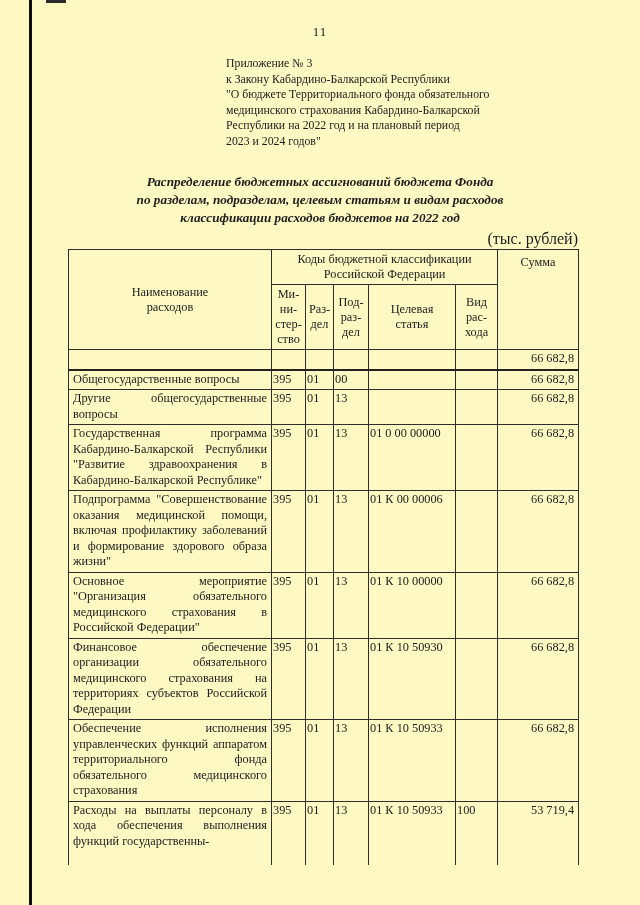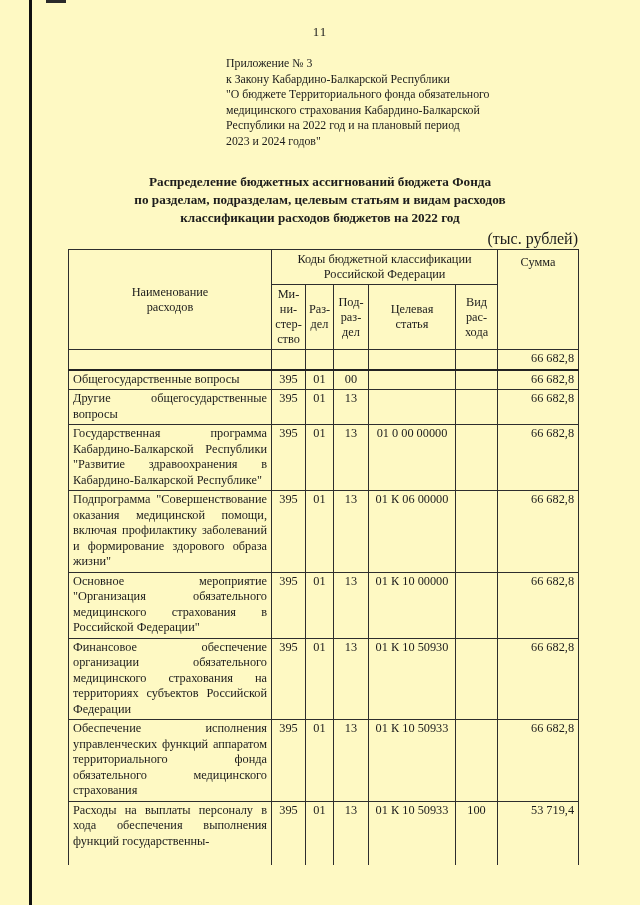--- a/index.html
+++ b/index.html
@@ -23,36 +23,37 @@
   .page-number { text-align: center; padding-top: 24px; font-size: 13px; letter-spacing: 1px; }
   .appendix {
     margin: 16px 0 0 226px; width: 354px;
     text-align: left; font-size: 11.8px; line-height: 15.5px;
     white-space: pre-line;
   }
   .doc-title {
     margin-top: 24px; text-align: center;
     font-weight: bold; font-size: 13.2px; line-height: 18px;
     white-space: pre-line;
+    font-style: italic;
   }
   .units { margin: 3px 62px 1px 0; text-align: right; font-size: 16px; }
   table.budget-table {
     border-collapse: collapse; table-layout: fixed;
     margin-left: 68px; width: 510px;
     font-size: 12.3px;
   }
   th, td { border: 1px solid #2e2e2e; }
   thead th {
     font-weight: normal; text-align: center; vertical-align: middle;
     white-space: pre-line; line-height: 15px; padding: 2px 1px;
   }
   th.col-sum { vertical-align: top; padding-top: 5px; }
   tbody td { vertical-align: top; padding: 1px 3px 2px; line-height: 15.5px; }
   td.cell-name { text-align: justify; padding-left: 4px; padding-right: 4px; }
-  td.cell-code { text-align: center; padding-left: 1px; padding-right: 1px; }
+  td.cell-code { text-align: left; padding-left: 1px; padding-right: 1px; }
   td.cell-sum  { text-align: right; padding-right: 4px; }
   tbody tr:first-child td { height: 15px; }
   tbody tr:first-child { border-bottom: 2px solid #222; }
   tbody tr:last-child td { border-bottom: none; padding-bottom: 16px; }
 </style>
 </head>
 <body>
 
 <div class="page">
   <div class="scan-edge"></div>
@@ -144,21 +145,21 @@
         <td class="cell-code">13</td>
         <td class="cell-code">01 0 00 00000</td>
         <td class="cell-code"></td>
         <td class="cell-sum">66 682,8</td>
       </tr>
         <tr>
         <td class="cell-name">Подпрограмма "Совершенствование оказания медицинской помощи, включая профилактику заболеваний и формирование здорового образа жизни"</td>
         <td class="cell-code">395</td>
         <td class="cell-code">01</td>
         <td class="cell-code">13</td>
-        <td class="cell-code">01 К 06 00000</td>
+        <td class="cell-code">01 К 00 00006</td>
         <td class="cell-code"></td>
         <td class="cell-sum">66 682,8</td>
       </tr>
         <tr>
         <td class="cell-name">Основное мероприятие "Организация обязательного медицинского страхования в Российской Федерации"</td>
         <td class="cell-code">395</td>
         <td class="cell-code">01</td>
         <td class="cell-code">13</td>
         <td class="cell-code">01 К 10 00000</td>
         <td class="cell-code"></td>

